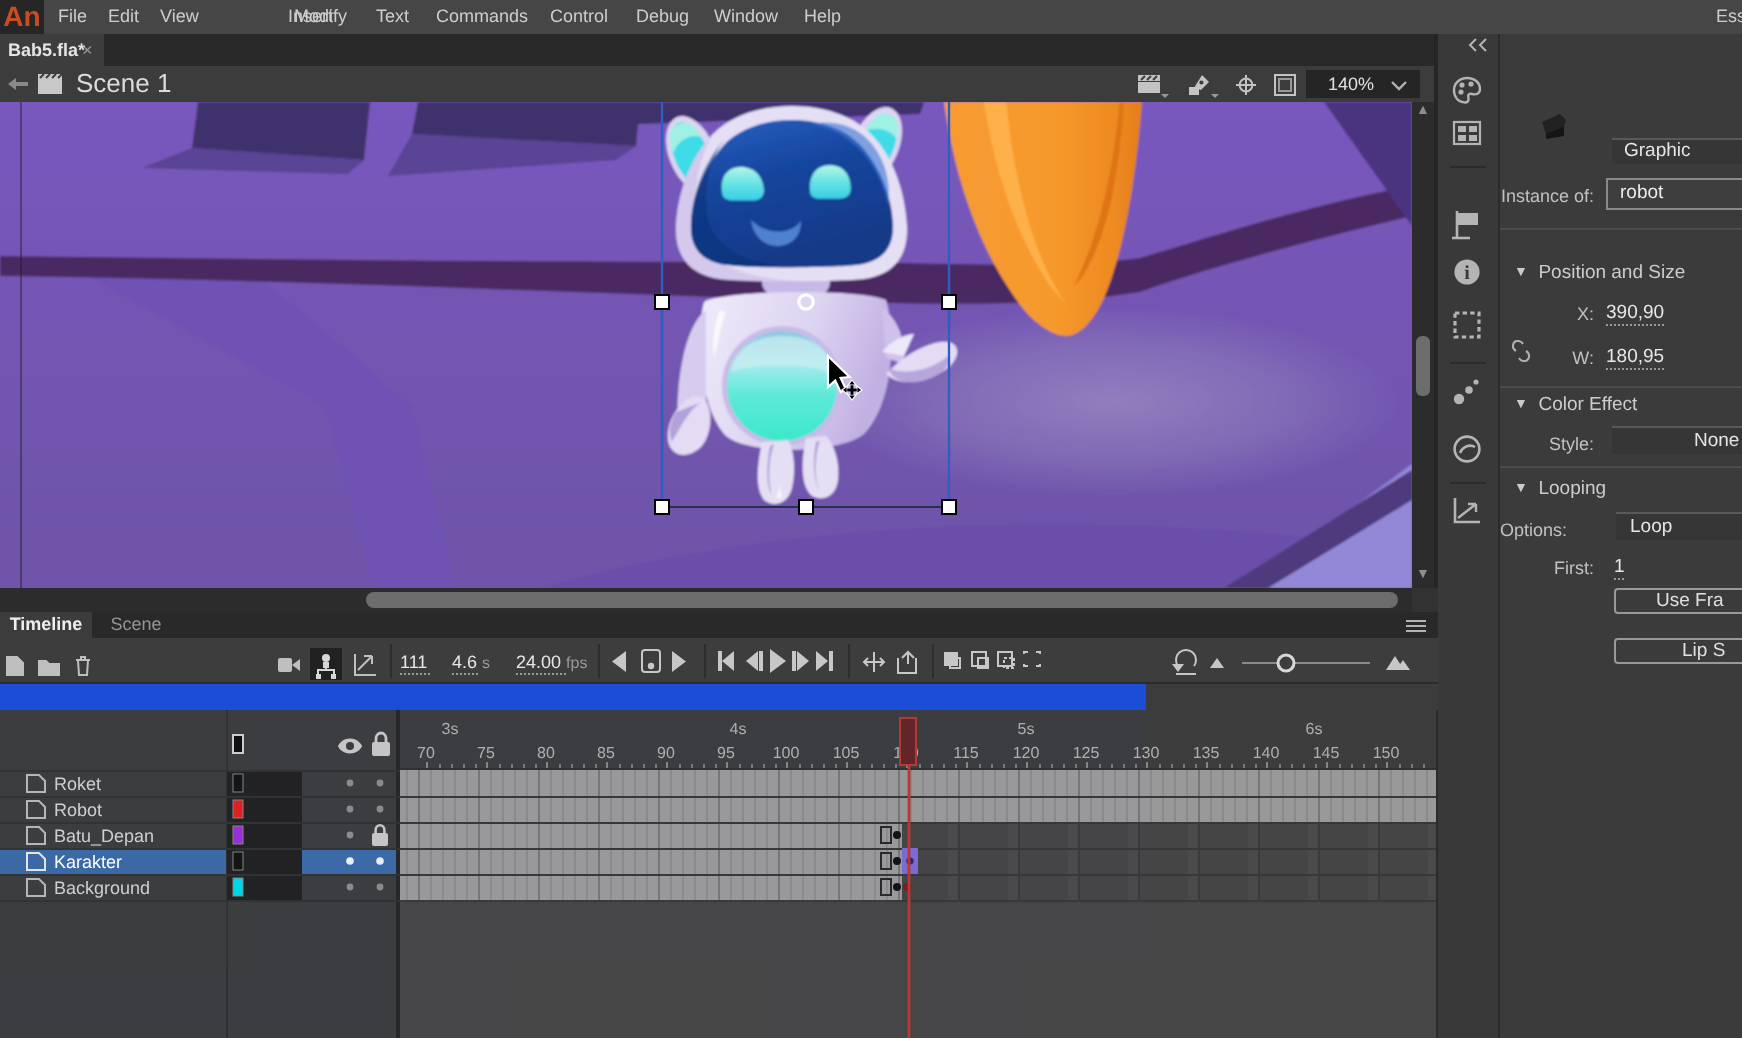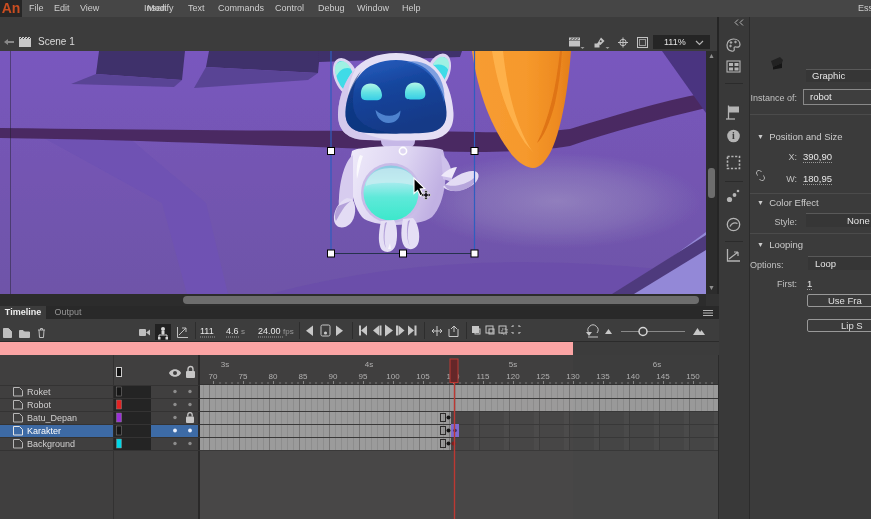--- a/index.html
+++ b/index.html
@@ -21,21 +21,21 @@
   
   #canvas{left:0;top:51px;width:706px;height:243px;}
   
   #vscroll{left:706px;top:51px;width:11px;height:243px;background:#2d2d2d;}
   #vthumb{left:2px;top:117px;width:7px;height:30px;background:#6e6e6e;border-radius:3px;}
   #hscroll{left:0;top:294px;width:706px;height:12px;background:#2d2d2d;}
   #hthumb{left:183px;top:2px;width:516px;height:8px;background:#6e6e6e;border-radius:4px;}
   #corner{left:706px;top:294px;width:13px;height:12px;background:#333;}
   #docright{left:717px;top:17px;width:2px;height:277px;background:#262626;}
   
-  #timeline{left:0;top:306px;width:573px;height:213px;background:#fca5a5;}
+  #timeline{left:0;top:306px;width:573px;height:213px;background:#1d4ed8;}
   #tltabs{left:0;top:0;width:719px;height:13px;background:#2a2a2a;}
   #tltab1{left:0;top:0;width:46px;height:13px;background:rgba(62,62,62,0.99);color:#efefef;
     font-size:9px;line-height:13px;text-align:center;font-weight:bold;}
   #tltab2{left:48px;top:0;width:40px;height:13px;color:#969696;font-size:9px;line-height:13px;text-align:center;}
   #tlbar{left:0;top:13px;width:719px;height:22px;background:#3e3e3e;border-bottom:1px solid #2c2c2c;}
   
   #dock{left:719px;top:17px;width:152px;height:502px;background:#3c3c3c;}
   #strip{left:0;top:0;width:30px;height:502px;background:#3a3a3a;border-right:1px solid #2c2c2c;}
   #props{left:31px;top:0;width:121px;height:502px;background:#3c3c3c;}
 </style>
@@ -52,34 +52,37 @@
     <span class="mitem" style="left:147px;">Modify</span>
     <span class="mitem" style="left:188px;">Text</span>
     <span class="mitem" style="left:218px;">Commands</span>
     <span class="mitem" style="left:275px;">Control</span>
     <span class="mitem" style="left:318px;">Debug</span>
     <span class="mitem" style="left:357px;">Window</span>
     <span class="mitem" style="left:402px;">Help</span>
     <span class="mitem" style="left:858px;">Essentials</span>
   </div>
 
+  <div id="tabrow" class="abs">
+    <div id="doctab" class="abs"><span style="margin-left:4px;">Bab5.fla*</span><span style="position:absolute;left:41px;color:#9a9a9a;font-weight:normal;">×</span></div>
+  </div>
 
   <div id="scenebar" class="abs">
     <svg class="abs" style="left:3px;top:5px;" width="12" height="8" viewBox="0 0 12 8">
         <path d="M 1,4 L 5,1 L 5,3 L 11,3 L 11,5 L 5,5 L 5,7 Z" fill="#8a8a8a"></path>
       </svg>
     <svg class="abs" style="left:18px;top:3px;" width="14" height="12" viewBox="0 0 14 12">
       <rect x="1" y="4" width="12" height="7" fill="#c9c9c9"></rect>
       <polygon points="1,4 13,4 13,1 1,1" fill="#c9c9c9"></polygon>
       <line x1="2" y1="3" x2="4" y2="1" stroke="#3d3d3d"></line>
         <line x1="5" y1="3" x2="7" y2="1" stroke="#3d3d3d"></line>
       <line x1="8" y1="3" x2="10" y2="1" stroke="#3d3d3d"></line>
         <line x1="11" y1="3" x2="13" y2="1" stroke="#3d3d3d"></line>
     </svg>
-    <span class="abs" style="left:38px;top:0;height:18px;line-height:18px;font-size:10px;color:#dcdcdc;text-align:right;">Scene 1</span>
+    <span class="abs" style="left:38px;top:0;height:18px;line-height:18px;font-size:13px;color:#dcdcdc;text-align:right;">Scene 1</span>
     <svg class="abs" style="left:566px;top:3px;" width="90" height="13" viewBox="0 0 90 13">
 
       <g>
         <polygon points="3,4.5 14,4.5 14,1.5 3,1.5" fill="#c4c4c4"></polygon>
         <line x1="4.5" y1="4" x2="6.5" y2="2" stroke="#3d3d3d"></line>
           <line x1="7.5" y1="4" x2="9.5" y2="2" stroke="#3d3d3d"></line>
           <line x1="10.5" y1="4" x2="12.5" y2="2" stroke="#3d3d3d"></line>
         <rect x="3" y="5" width="11" height="5.5" fill="#c4c4c4"></rect>
         <polygon points="14.5,11 18.5,11 16.5,13" fill="#9a9a9a"></polygon>
       </g>
@@ -96,21 +99,21 @@
           <line x1="0" y1="6.5" x2="10" y2="6.5"></line>
           <line x1="5" y1="1.5" x2="5" y2="11.5"></line>
         </g>
 
       <g transform="translate(71,0)" stroke="#c4c4c4" fill="none">
           <rect x="0.5" y="1.5" width="10" height="10"></rect>
           <rect x="2.5" y="3.5" width="6" height="6" stroke="#9a9a9a"></rect>
         </g>
     </svg>
     <div class="abs" style="left:653px;top:2px;width:57px;height:14px;background:rgba(38,38,38,0.99);color:#e2e2e2;font-size:9px;line-height:14px;">
-      <span style="margin-left:11px;">111%</span>
+      <span style="margin-left:11px;">140%</span>
       <svg style="position:absolute;left:42px;top:5px;" width="9" height="6" viewBox="0 0 9 6">
           <path d="M 1,1 L 4.5,4.5 L 8,1" stroke="#b5b5b5" fill="none" stroke-width="1.2"></path>
         </svg>
     </div>
   </div>
 
   <svg id="canvas" class="abs" viewBox="0 0 706 243">
     <defs>
       <filter id="soften" x="-2%" y="-2%" width="104%" height="104%">
           <feGaussianBlur stdDeviation="0.4"></feGaussianBlur>
@@ -267,21 +270,21 @@
   </div>
   <div id="hscroll" class="abs">
       <div id="hthumb" class="abs"></div>
     </div>
   <div id="corner" class="abs"></div>
   <div id="docright" class="abs"></div>
 
   <div id="timeline" class="abs">
     <div id="tltabs" class="abs">
         <div id="tltab1" class="abs">Timeline</div>
-        <div id="tltab2" class="abs">Output</div>
+        <div id="tltab2" class="abs">Scene</div>
       <svg class="abs" style="left:702px;top:3px;" width="12" height="8" viewBox="0 0 12 8">
           <g stroke="#b5b5b5">
             <line x1="1" y1="1.5" x2="11" y2="1.5"></line>
             <line x1="1" y1="4" x2="11" y2="4"></line>
             <line x1="1" y1="6.5" x2="11" y2="6.5"></line>
           </g>
         </svg>
     </div>
     <div id="tlbar" class="abs">
       <svg width="719" height="22" viewBox="0 0 719 22" font-family="Liberation Sans, sans-serif">

